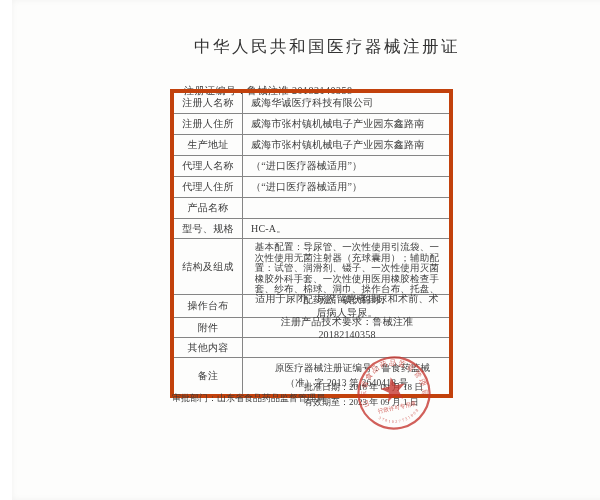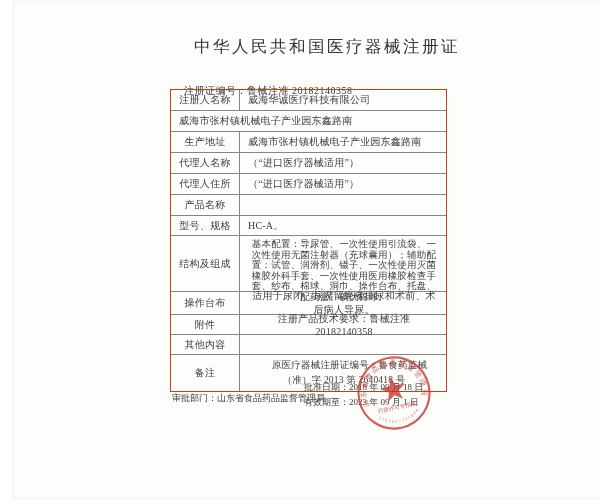--- a/index.html
+++ b/index.html
@@ -10,21 +10,21 @@
   }
   .title{
     position:absolute;left:160px;top:36px;width:310px;text-align:center;
     font-size:16.5px;letter-spacing:2.5px;color:#333;
   }
   .certno{
     position:absolute;left:172px;top:84px;font-size:10px;color:#3a3a3a;letter-spacing:.5px;
   }
   .ctable{
     position:absolute;left:158px;top:89px;width:275px;
-    border:1px solid #c2410c;background:transparent;
+    border:4px solid #c2410c;background:transparent;
   }
   .row{display:flex;border-bottom:1px solid #858585;}
   .row:last-child{border-bottom:none;}
   .cell-l{
     width:68px;min-width:68px;border-right:1px solid #858585;
     display:flex;align-items:center;justify-content:center;
     font-size:10px;color:#3c3c3c;text-align:center;letter-spacing:.3px;
   }
   .cell-v{
     flex:1;display:flex;align-items:center;
@@ -51,20 +51,21 @@
   <div class="title">中华人民共和国医疗器械注册证</div>
 
   <div class="certno"><span>注册证编号：</span><span>鲁械注准 20182140358</span></div>
 
   <div class="ctable">
     <div class="row h20">
       <div class="cell-l">注册人名称</div>
       <div class="cell-v">威海华诚医疗科技有限公司</div>
     </div>
     <div class="row h20">
+      <div class="cell-l">注册人住所</div>
       <div class="cell-v">威海市张村镇机械电子产业园东鑫路南</div>
     </div>
     <div class="row h20">
       <div class="cell-l">生产地址</div>
       <div class="cell-v">威海市张村镇机械电子产业园东鑫路南</div>
     </div>
     <div class="row h20">
       <div class="cell-l">代理人名称</div>
       <div class="cell-v">（“进口医疗器械适用”）</div>
     </div>

